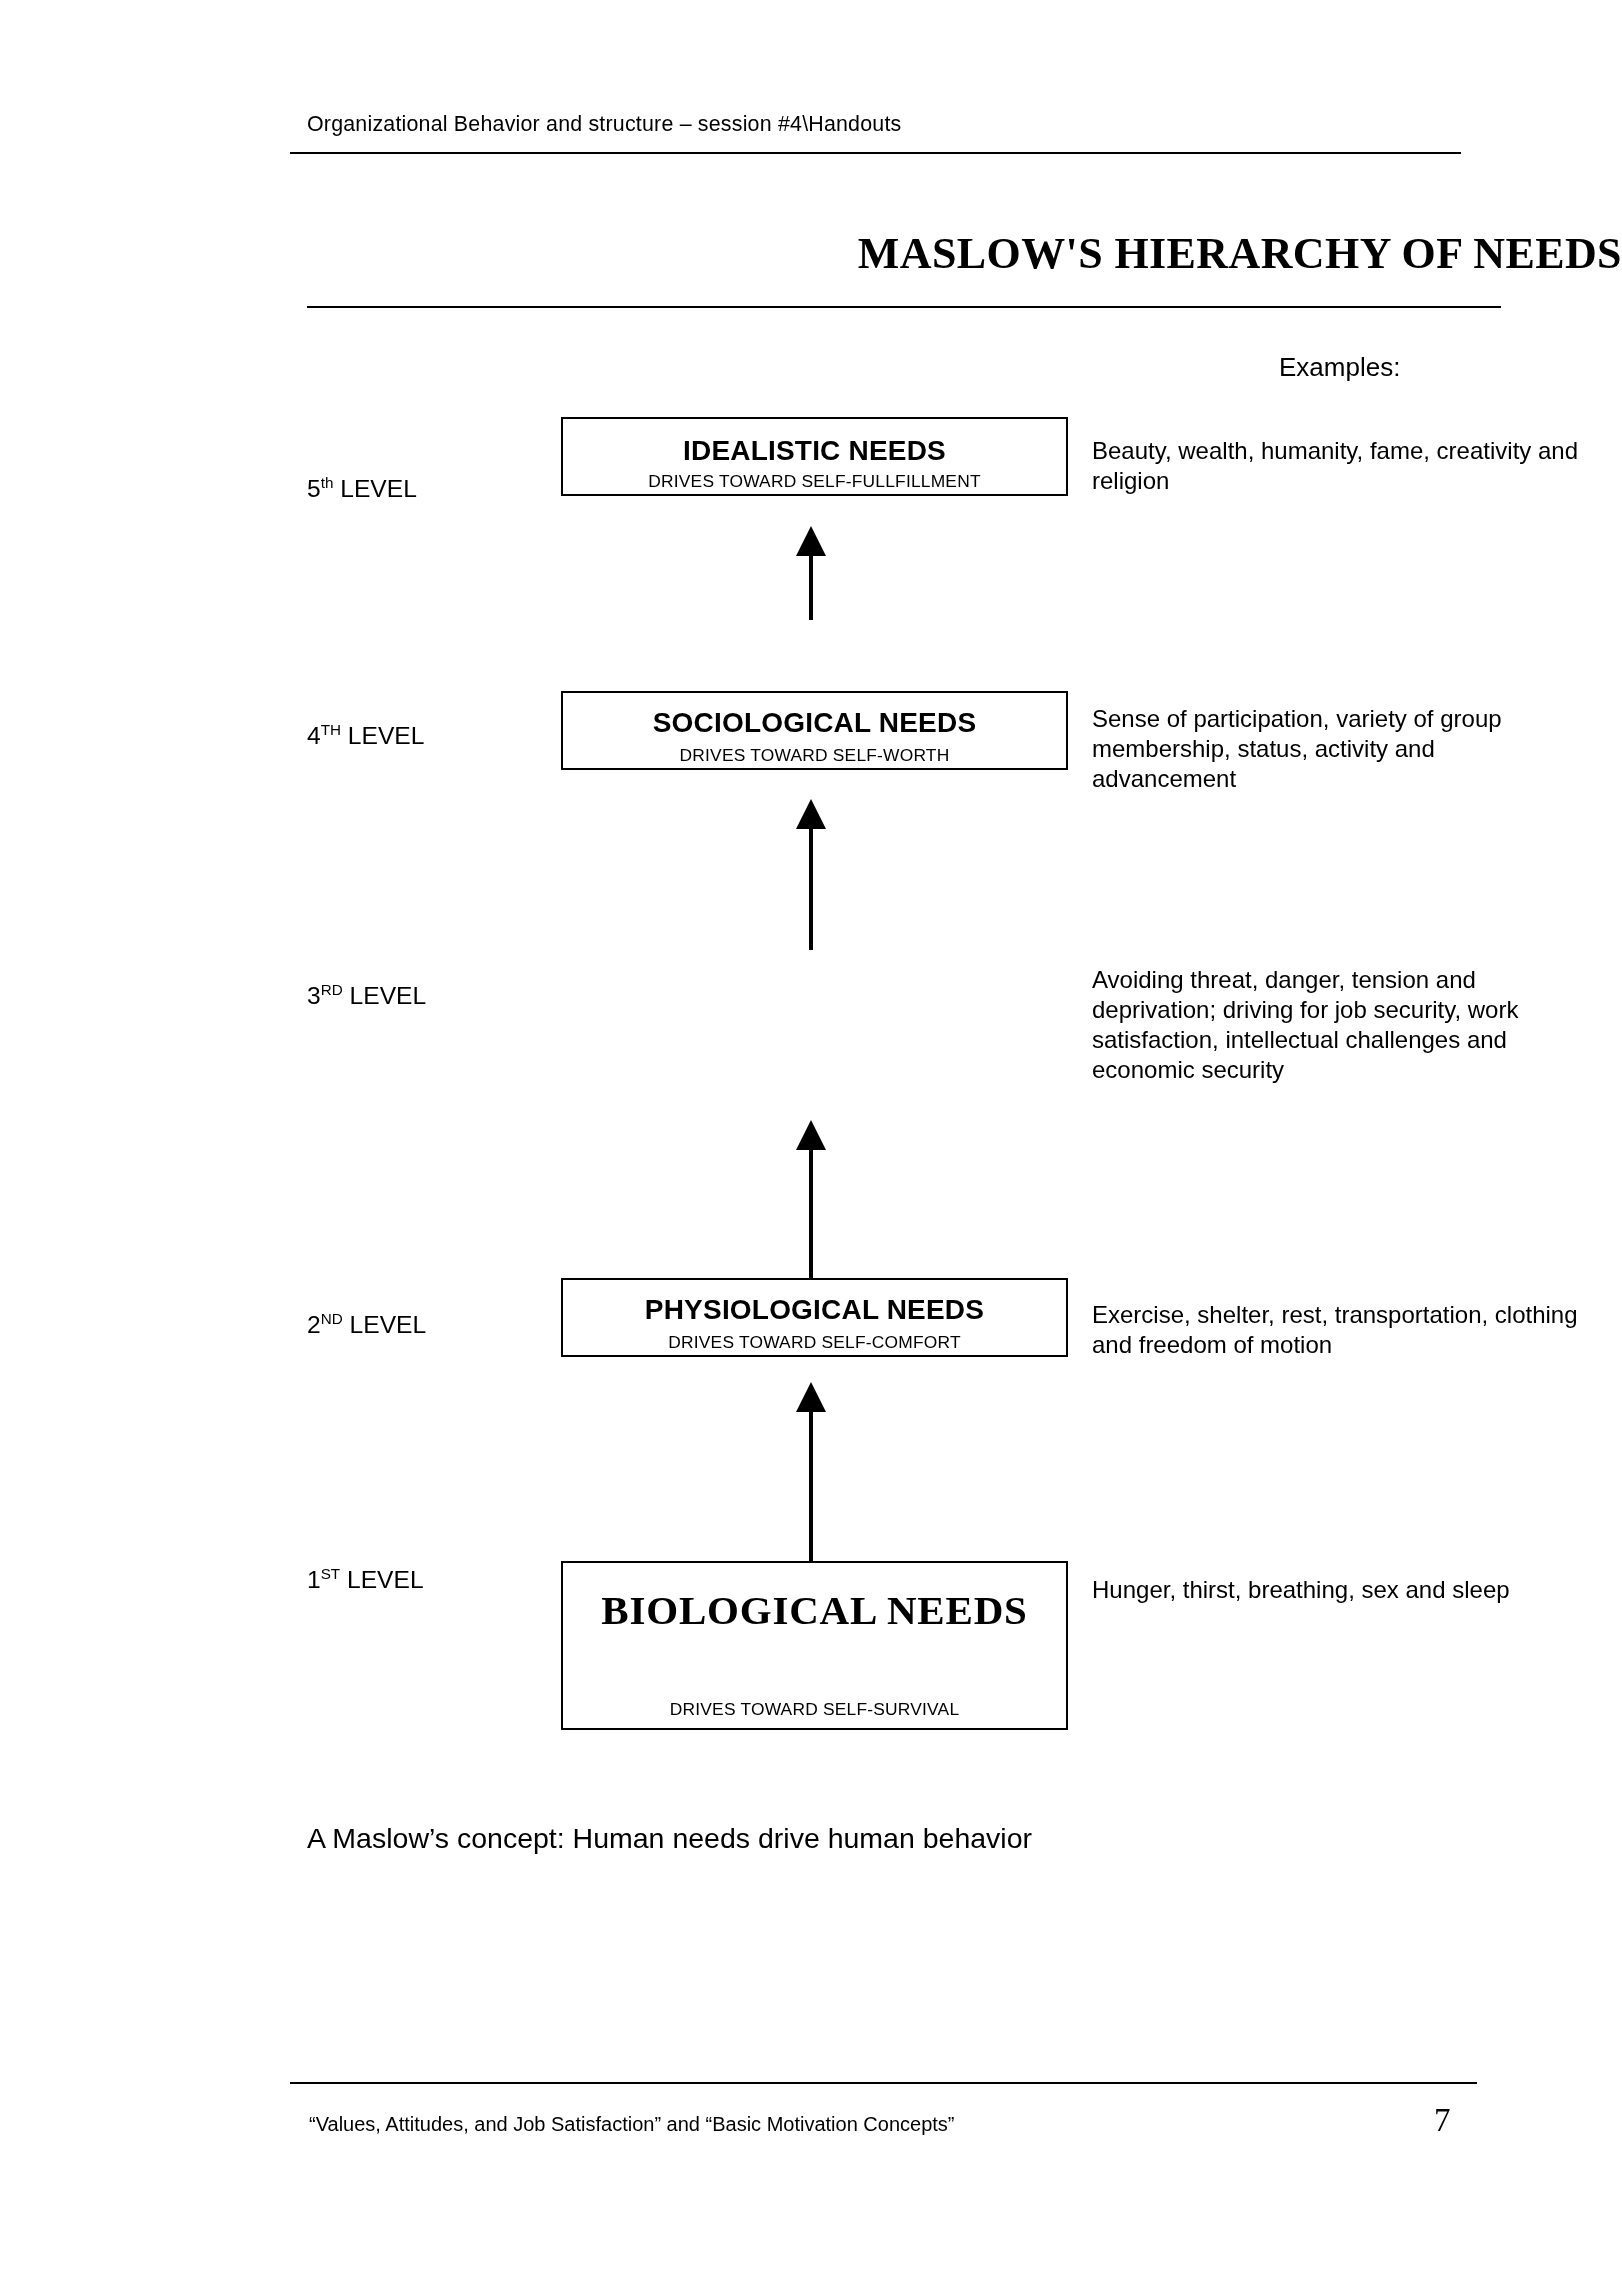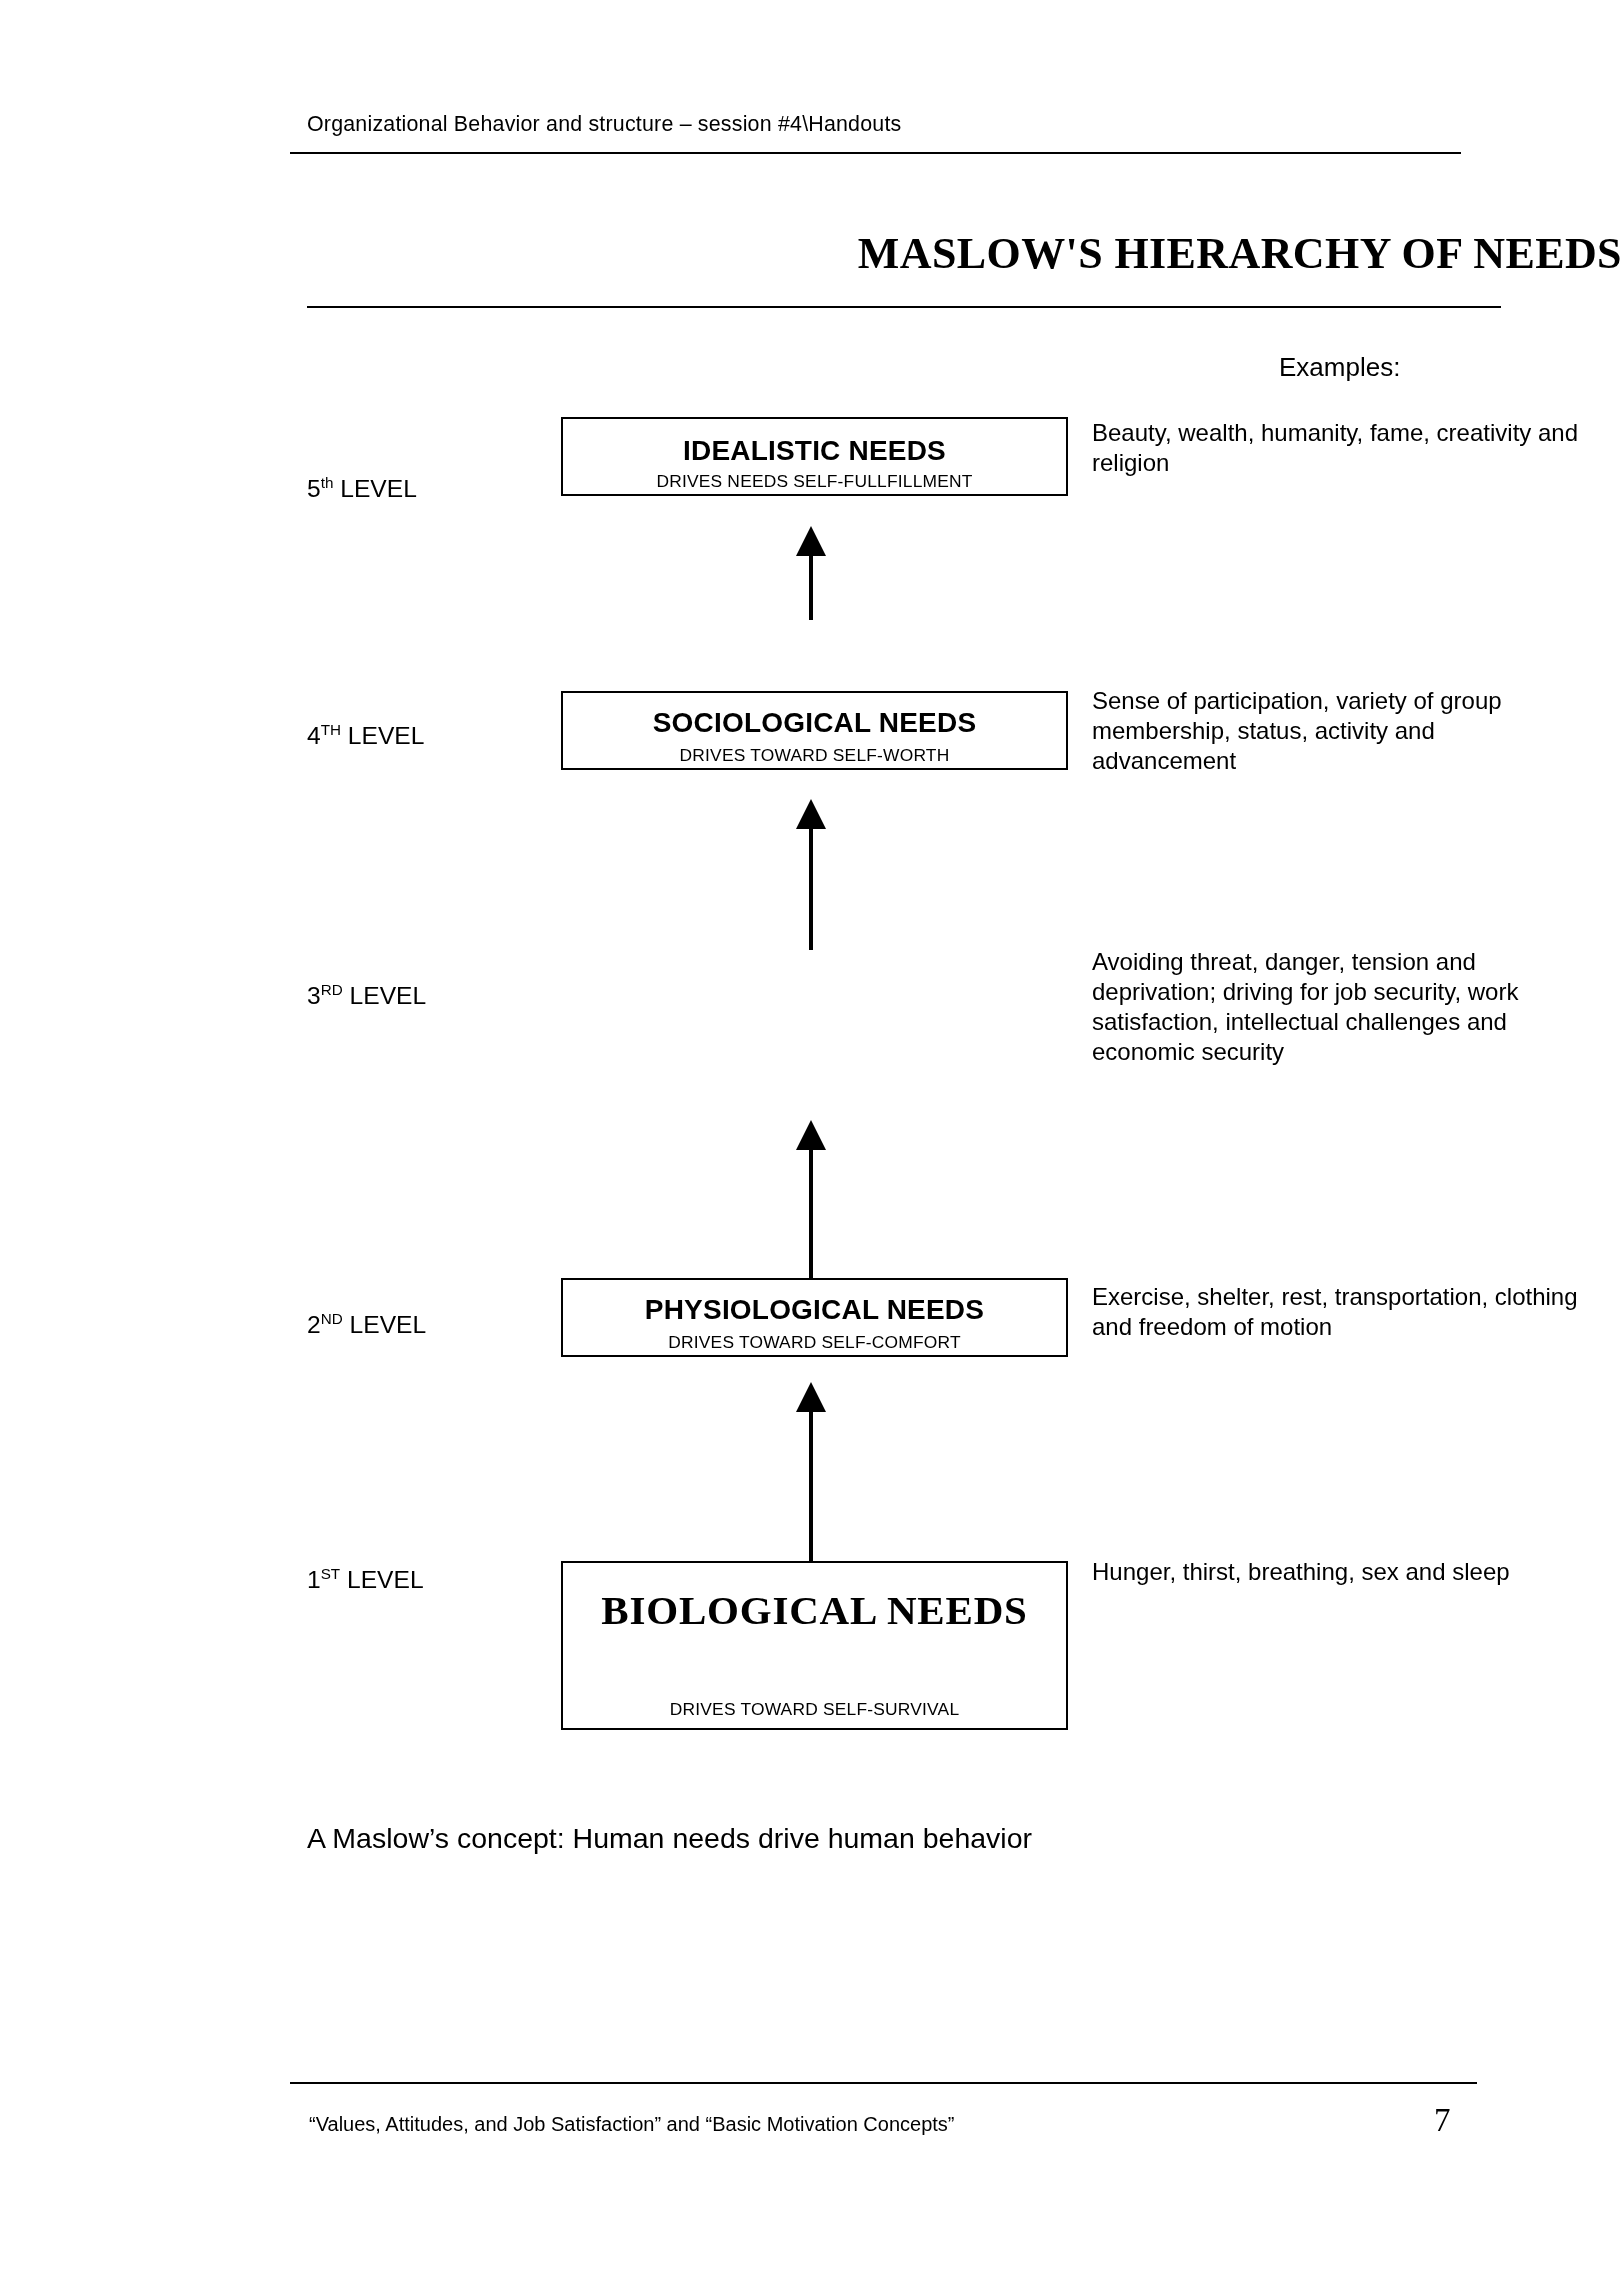--- a/index.html
+++ b/index.html
@@ -115,20 +115,21 @@
     vertical-align: super;
     line-height: 0;
   }
 
   .example-text {
     position: absolute;
     left: 1092px;
     width: 491px;
     font-size: 24px;
     line-height: 1.25;
+    margin-top: 18px;
   }
 
   
   .arrow {
     position: absolute;
     left: 811px;
   }
   .arrow .shaft {
     position: absolute;
     left: -1.6px;
@@ -191,21 +192,21 @@
   <div class="doc-title">MASLOW'S HIERARCHY OF NEEDS</div>
   <div class="title-rule"></div>
 
   <div class="examples-heading">Examples:</div>
 
   <div class="level-label" style="top:475px">
     <span>5</span><sup>th</sup><span> LEVEL</span>
   </div>
   <div class="box" style="top:417px; height:79px">
     <div class="box-title" style="top:16px">IDEALISTIC NEEDS</div>
-    <div class="box-sub" style="top:52px">DRIVES NEEDS SELF-FULLFILLMENT</div>
+    <div class="box-sub" style="top:52px">DRIVES TOWARD SELF-FULLFILLMENT</div>
   </div>
   <div class="example-text" style="top:418px">Beauty, wealth, humanity, fame, creativity and religion</div>
 
   <div class="arrow" style="top:526px; height:93px">
     <div class="head"></div>
     <div class="shaft" style="top:27px; height:67px"></div>
   </div>
 
   <div class="level-label" style="top:722px">
     <span>4</span><sup>TH</sup><span> LEVEL</span>

